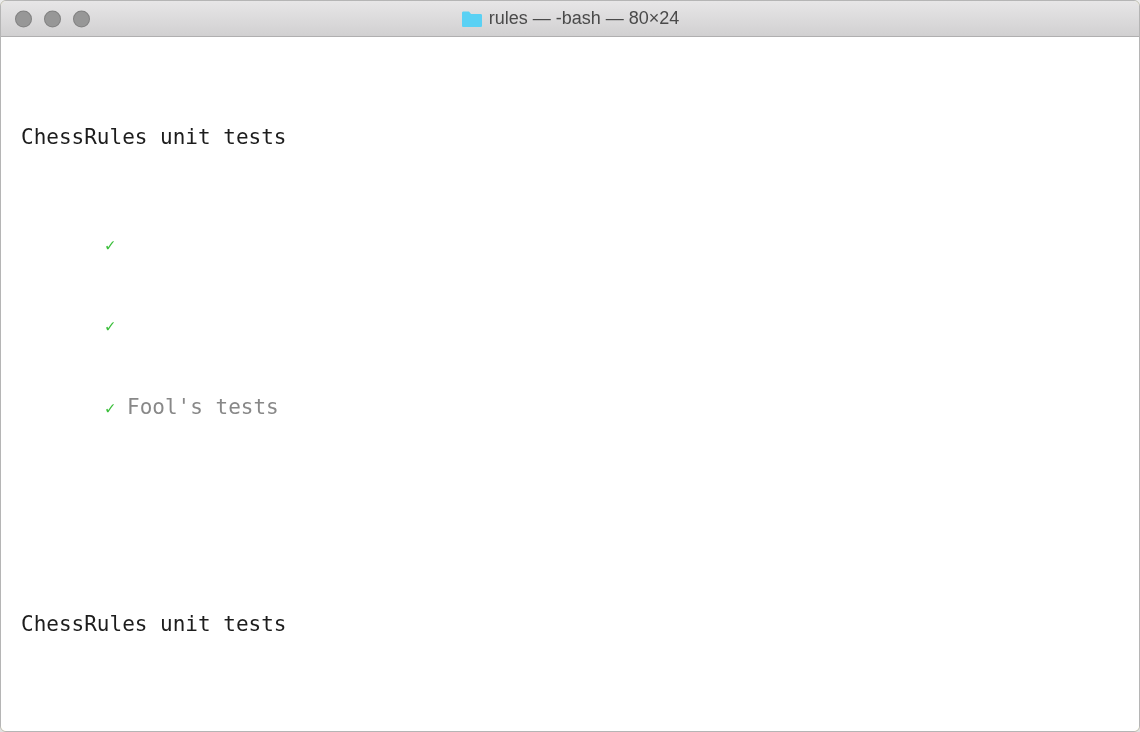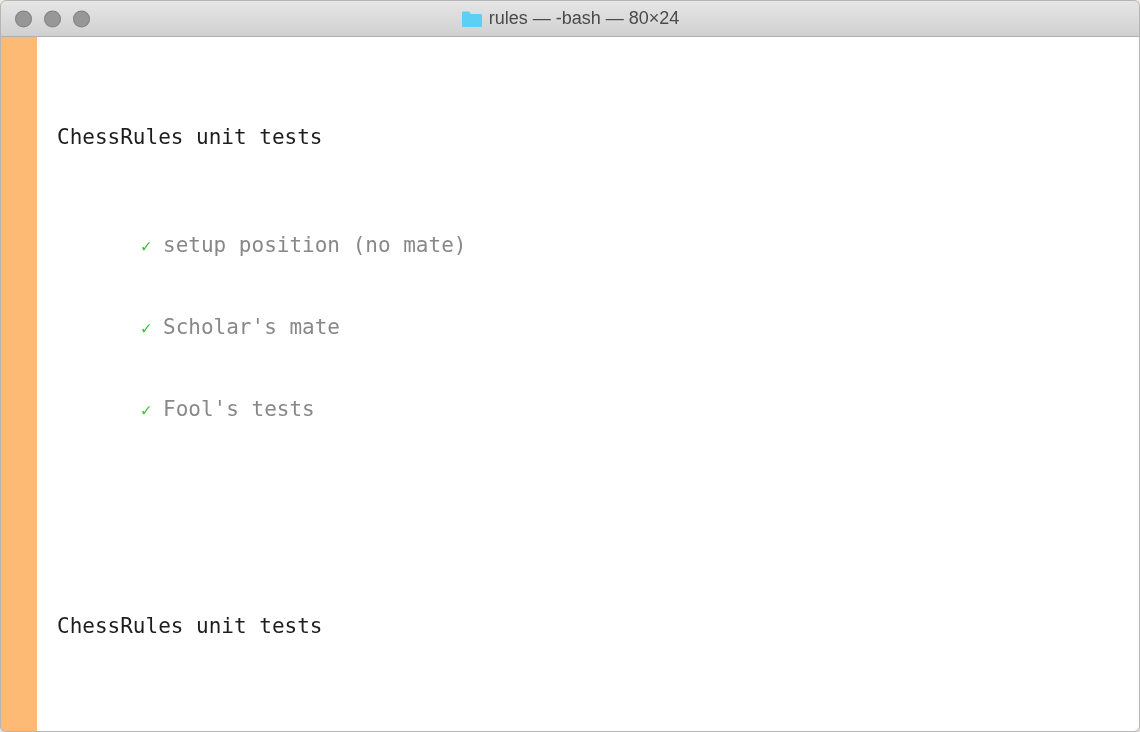--- a/index.html
+++ b/index.html
@@ -6,21 +6,21 @@
     body {
       background: #f0f0f0;
       font-family: -apple-system, BlinkMacSystemFont, "Helvetica Neue", sans-serif;
       display: flex;
       align-items: flex-start;
       justify-content: center;
     }
     .window {
       width: 1140px;
       height: 732px;
-      background: #fdba74;
+      background: #fef9c3;
       border: 1px solid #b5b5b5;
       border-radius: 6px;
       box-shadow: 0 10px 25px rgba(0,0,0,0.15);
       overflow: hidden;
       display: flex;
       flex-direction: column;
     }
     .titlebar {
       height: 36px;
       background: linear-gradient(#e7e6e7, #d1d0d1);
@@ -63,21 +63,20 @@
     .terminal-body {
       flex: 1;
       background: #ffffff;
       padding: 6px 0 6px 6px;
       font-family: "Menlo", "Monaco", "Consolas", monospace;
       font-size: 21px;
       line-height: 27px;
       color: #1d1d1d;
       overflow: hidden;
       white-space: pre;
-      margin-left: 36px;
     }
     .line { display: block; }
     .suite-1 { padding-left: 14px; }
     .suite-2 { padding-left: 56px; }
     .test-row { display: flex; align-items: baseline; }
     .test-row.indent-2 { padding-left: 98px; }
     .check {
       color: #3bbf3b;
       font-size: 17px;
       line-height: 27px;
@@ -106,25 +105,23 @@
       <span>rules — -bash — 80×24</span>
     </div>
   </div>
 
   <div class="terminal-body">
 
     <div class="line suite-1">ChessRules unit tests</div>
 
     <div class="test-row indent-2">
       <span class="check">✓</span>
-      <span class="test-name">setup position (no mate)</span>
     </div>
     <div class="test-row indent-2">
       <span class="check">✓</span>
-      <span class="test-name">Scholar's mate</span>
     </div>
     <div class="test-row indent-2">
       <span class="check">✓</span>
       <span class="test-name">Fool's tests</span>
     </div>
 
     <div class="blank"></div>
 
     <div class="line suite-1">ChessRules unit tests</div>
     

